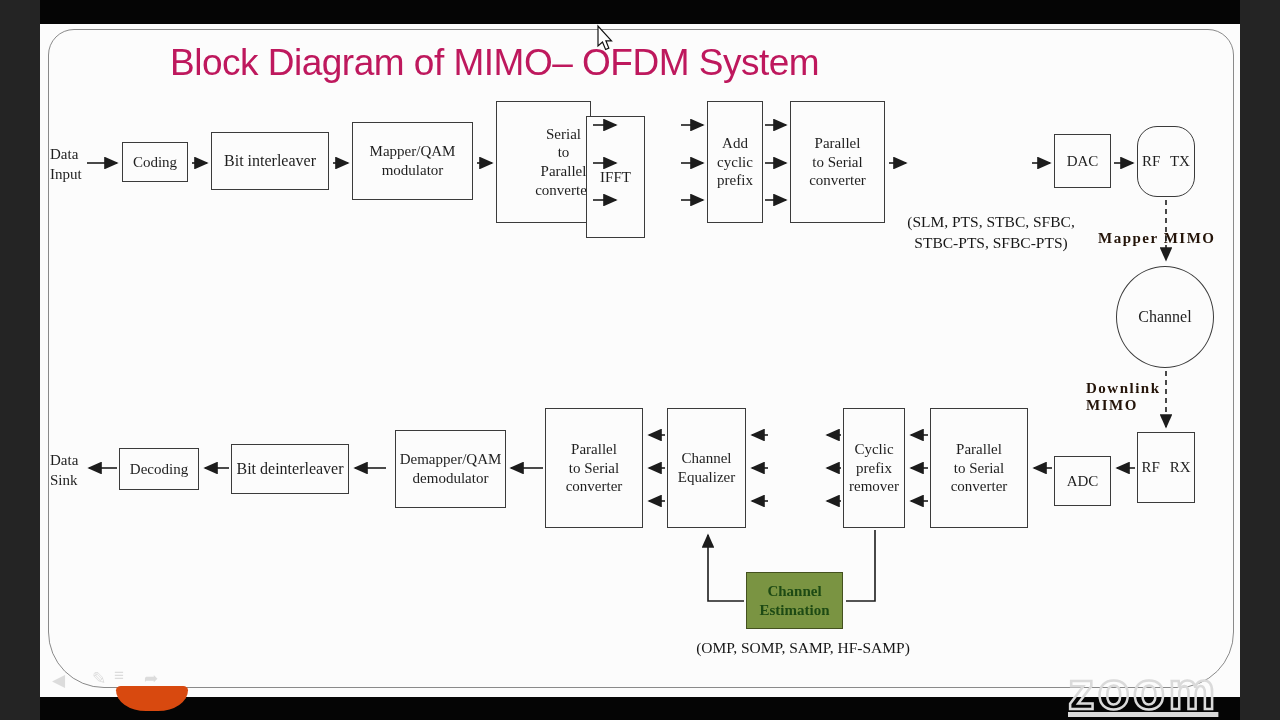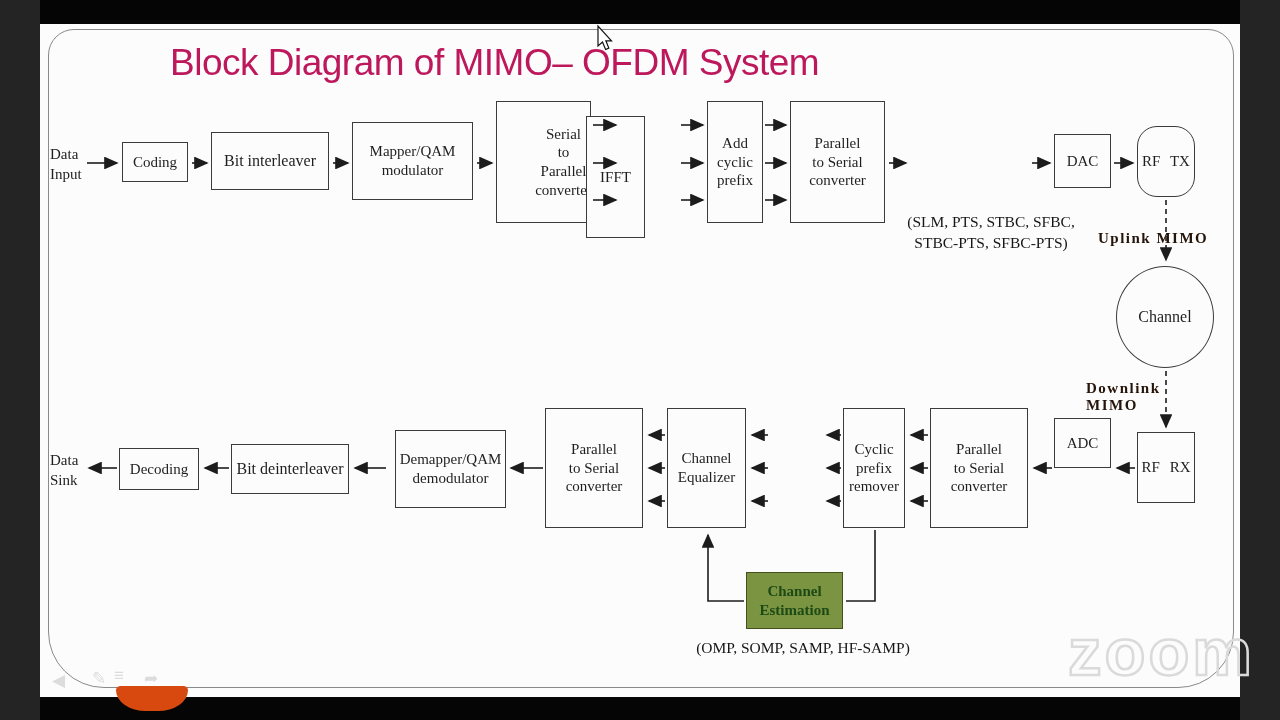--- a/index.html
+++ b/index.html
@@ -17,23 +17,23 @@
   .green{background:var(--green-fill,#7a9442);border-color:var(--green-border,#44511f);
          color:var(--green-text,#1d4a14);font-weight:bold;}
   .plain{position:absolute;font-family:"Liberation Serif",serif;font-size:15px;line-height:1.3;
          color:#1e1e1e;white-space:pre-line;}
   .note{position:absolute;font-family:"Liberation Serif",serif;font-size:15.5px;line-height:1.35;
         color:#161616;text-align:center;white-space:pre-line;}
   .mimo-lbl{position:absolute;font-family:"Liberation Serif",serif;font-weight:bold;font-size:15px;
             letter-spacing:1.5px;color:#241409;white-space:pre-line;}
   .circle{border-radius:50%;}
   svg.layer{position:absolute;left:0;top:0;pointer-events:none;}
-  .watermark{position:absolute;left:1028px;top:589px;font-size:67px;font-weight:bold;
+  .watermark{position:absolute;left:1028px;top:636px;font-size:53px;font-weight:bold;
              letter-spacing:3px;color:transparent;-webkit-text-stroke:2.5px #dadada;
-             font-family:"Liberation Sans",sans-serif;}
+             font-family:"Liberation Sans",sans-serif;text-decoration:underline;}
   .orange-logo{position:absolute;left:76px;top:662px;width:72px;height:25px;background:#d8490f;
                border-radius:8% 8% 50% 50% / 20% 20% 100% 100%;}
   .pres-icon{position:absolute;font-size:17px;color:rgba(110,110,110,0.22);cursor:pointer;}
 </style>
 </head>
 <body>
 
 <div class="stage">
   <div class="slide">
     <div class="slide-frame"></div>
@@ -53,27 +53,27 @@
 cyclic
 prefix</div>
     <div class="box" style="left:750px;top:77px;width:95px;height:122px;">Parallel
 to Serial
 converter</div>
     <div class="box" style="left:1014px;top:110px;width:57px;height:54px;">DAC</div>
     <div class="box" style="left:1097px;top:102px;width:58px;height:71px;word-spacing:6px;border-radius:20px;">RF TX</div>
 
     <div class="note" style="left:858px;top:188px;width:186px;">(SLM, PTS, STBC, SFBC,
 STBC-PTS, SFBC-PTS)</div>
-    <div class="mimo-lbl" style="left:1058px;top:206px;">Uplink MIMO</div>
+    <div class="mimo-lbl" style="left:1058px;top:206px;">Mapper MIMO</div>
     <div class="box circle" style="left:1076px;top:242px;width:98px;height:102px;font-size:16px;">Channel</div>
     <div class="mimo-lbl" style="left:1046px;top:356px;">Downlink
 MIMO</div>
 
     <div class="box" style="left:1097px;top:408px;width:58px;height:71px;word-spacing:6px;">RF RX</div>
-    <div class="box" style="left:1014px;top:394px;width:57px;height:50px;">ADC</div>
+    <div class="box" style="left:1014px;top:432px;width:57px;height:50px;">ADC</div>
     <div class="box" style="left:890px;top:384px;width:98px;height:120px;">Parallel
 to Serial
 converter</div>
     <div class="box" style="left:803px;top:384px;width:62px;height:120px;">Cyclic
 prefix
 remover</div>
     <div class="box" style="left:627px;top:384px;width:79px;height:120px;">Channel
 Equalizer</div>
     <div class="box" style="left:505px;top:384px;width:98px;height:120px;">Parallel
 to Serial

